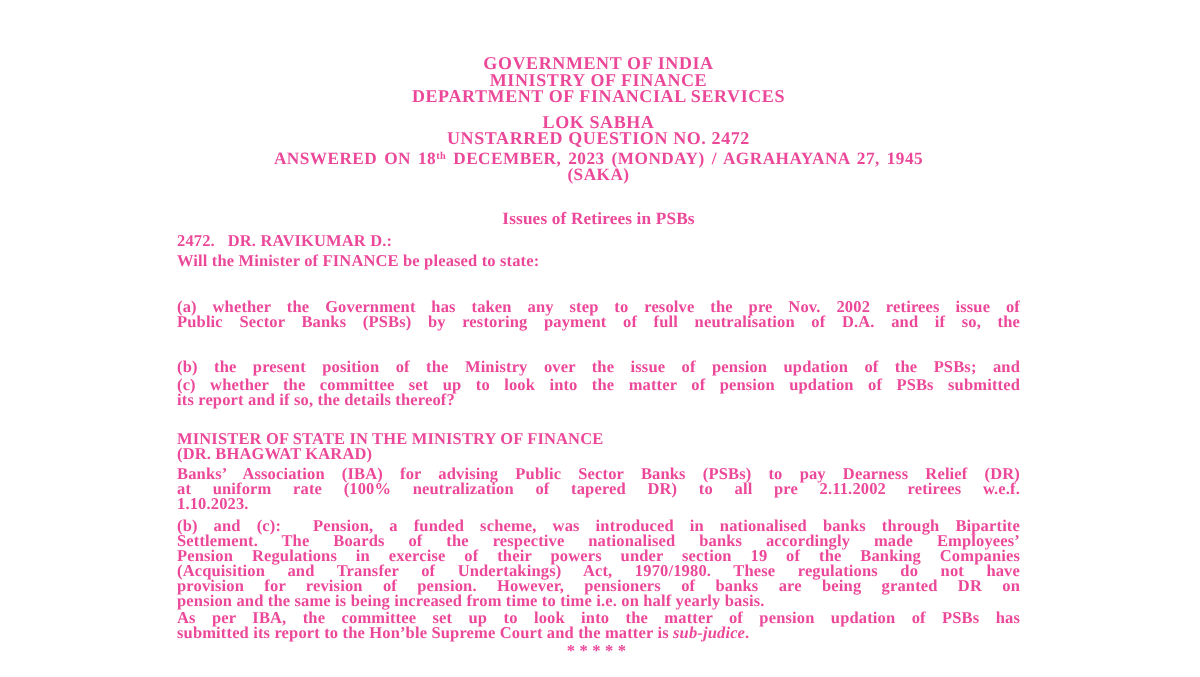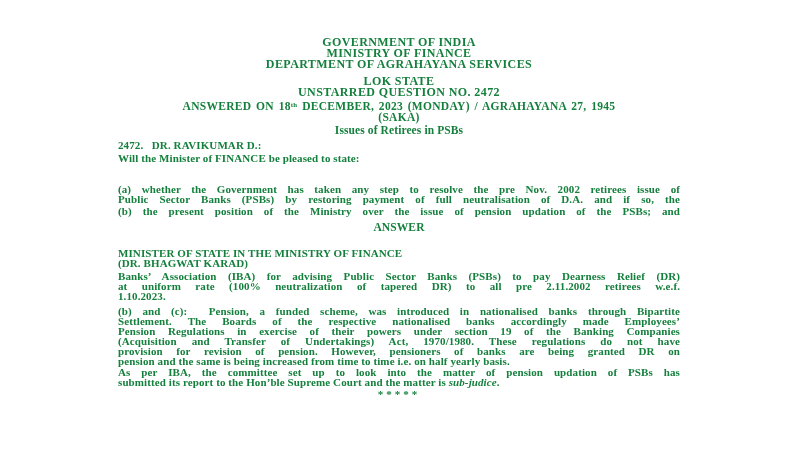--- a/index.html
+++ b/index.html
@@ -4,21 +4,21 @@
 <style>
   html, body { margin: 0; padding: 0; background: #ffffff; }
   .page {
     position: relative;
     width: 800px;
     height: 451px;
     background: #ffffff;
     overflow: hidden;
     font-family: "Liberation Serif", "DejaVu Serif", serif;
     font-weight: 700;
-    color: #15803d;
+    color: #ec4899;
   }
   .doc {
     position: absolute;
     left: 118px;
     top: 37px;
     width: 562px;
     font-size: 11px;
     line-height: 10px;
     letter-spacing: 0.1px;
   }
@@ -29,65 +29,68 @@
   .answer-h { font-size: 11.5px; line-height: 10px; }
   .jl { text-align: justify; text-align-last: justify; }
   .ll { text-align: left; }
   sup { font-size: 0.6em; line-height: 0; vertical-align: 3px; }
   .it { font-style: italic; }
   .stars { letter-spacing: 3px; font-size: 11px; line-height: 10px; }
 
   
   .m-house    { margin-top: 6px; }
   .m-answered { margin-top: 3px; }
-  .m-subject  { margin-top: 2px; }
+  .m-subject  { margin-top: 18px; }
   .m-qnum     { margin-top: 4px; }
   .m-intro    { margin-top: 3px; }
   .m-pa       { margin-top: 21px; }
-  .m-pb       { margin-top: 2px; }
+  .m-pb       { margin-top: 20px; }
   .m-pc       { margin-top: 2px; }
   .m-ansh     { margin-top: 6px; }
   .m-min      { margin-top: 16px; }
   .m-ansa     { margin-top: 3px; }
   .m-ansbc    { margin-top: 5px; }
   .m-close    { margin-top: 1px; }
   .m-stars    { margin-top: 2px; }
 </style>
 </head>
 <body>
 
 <div class="page">
   <div class="doc">
 
     <div class="center hdr">GOVERNMENT OF INDIA</div>
     <div class="center hdr">MINISTRY OF FINANCE</div>
-    <div class="center hdr">DEPARTMENT OF AGRAHAYANA SERVICES</div>
+    <div class="center hdr">DEPARTMENT OF FINANCIAL SERVICES</div>
 
-    <div class="center hdr m-house">LOK STATE</div>
+    <div class="center hdr m-house">LOK SABHA</div>
     <div class="center hdr">UNSTARRED QUESTION NO. 2472</div>
 
     <div class="center answered m-answered"><span>ANSWERED ON 18</span><sup>th</sup><span> DECEMBER, 2023 (MONDAY) / AGRAHAYANA 27, 1945</span></div>
     <div class="center answered">(SAKA)</div>
 
     <div class="center subject m-subject">Issues of Retirees in PSBs</div>
 
     <div class="ll m-qnum">2472. &nbsp; DR. RAVIKUMAR D.:</div>
     <div class="ll m-intro">Will the Minister of FINANCE be pleased to state:</div>
 
     <div class="m-pa">
       <div class="jl">(a) whether the Government has taken any step to resolve the pre Nov. 2002 retirees issue of</div>
       <div class="jl">Public Sector Banks (PSBs) by restoring payment of full neutralisation of D.A. and if so, the</div>
     </div>
 
     <div class="m-pb">
       <div class="jl">(b) the present position of the Ministry over the issue of pension updation of the PSBs; and</div>
     </div>
 
+    <div class="m-pc">
+      <div class="jl">(c) whether the committee set up to look into the matter of pension updation of PSBs submitted</div>
+      <div class="ll">its report and if so, the details thereof?</div>
+    </div>
 
-    <div class="center answer-h m-ansh">ANSWER</div>
 
     <div class="m-min">
       <div class="ll">MINISTER OF STATE IN THE MINISTRY OF FINANCE</div>
       <div class="ll">(DR. BHAGWAT KARAD)</div>
     </div>
 
     <div class="m-ansa">
       <div class="jl">Banks’ Association (IBA) for advising Public Sector Banks (PSBs) to pay Dearness Relief (DR)</div>
       <div class="jl">at uniform rate (100% neutralization of tapered DR) to all pre 2.11.2002 retirees w.e.f.</div>
       <div class="ll">1.10.2023.</div>

